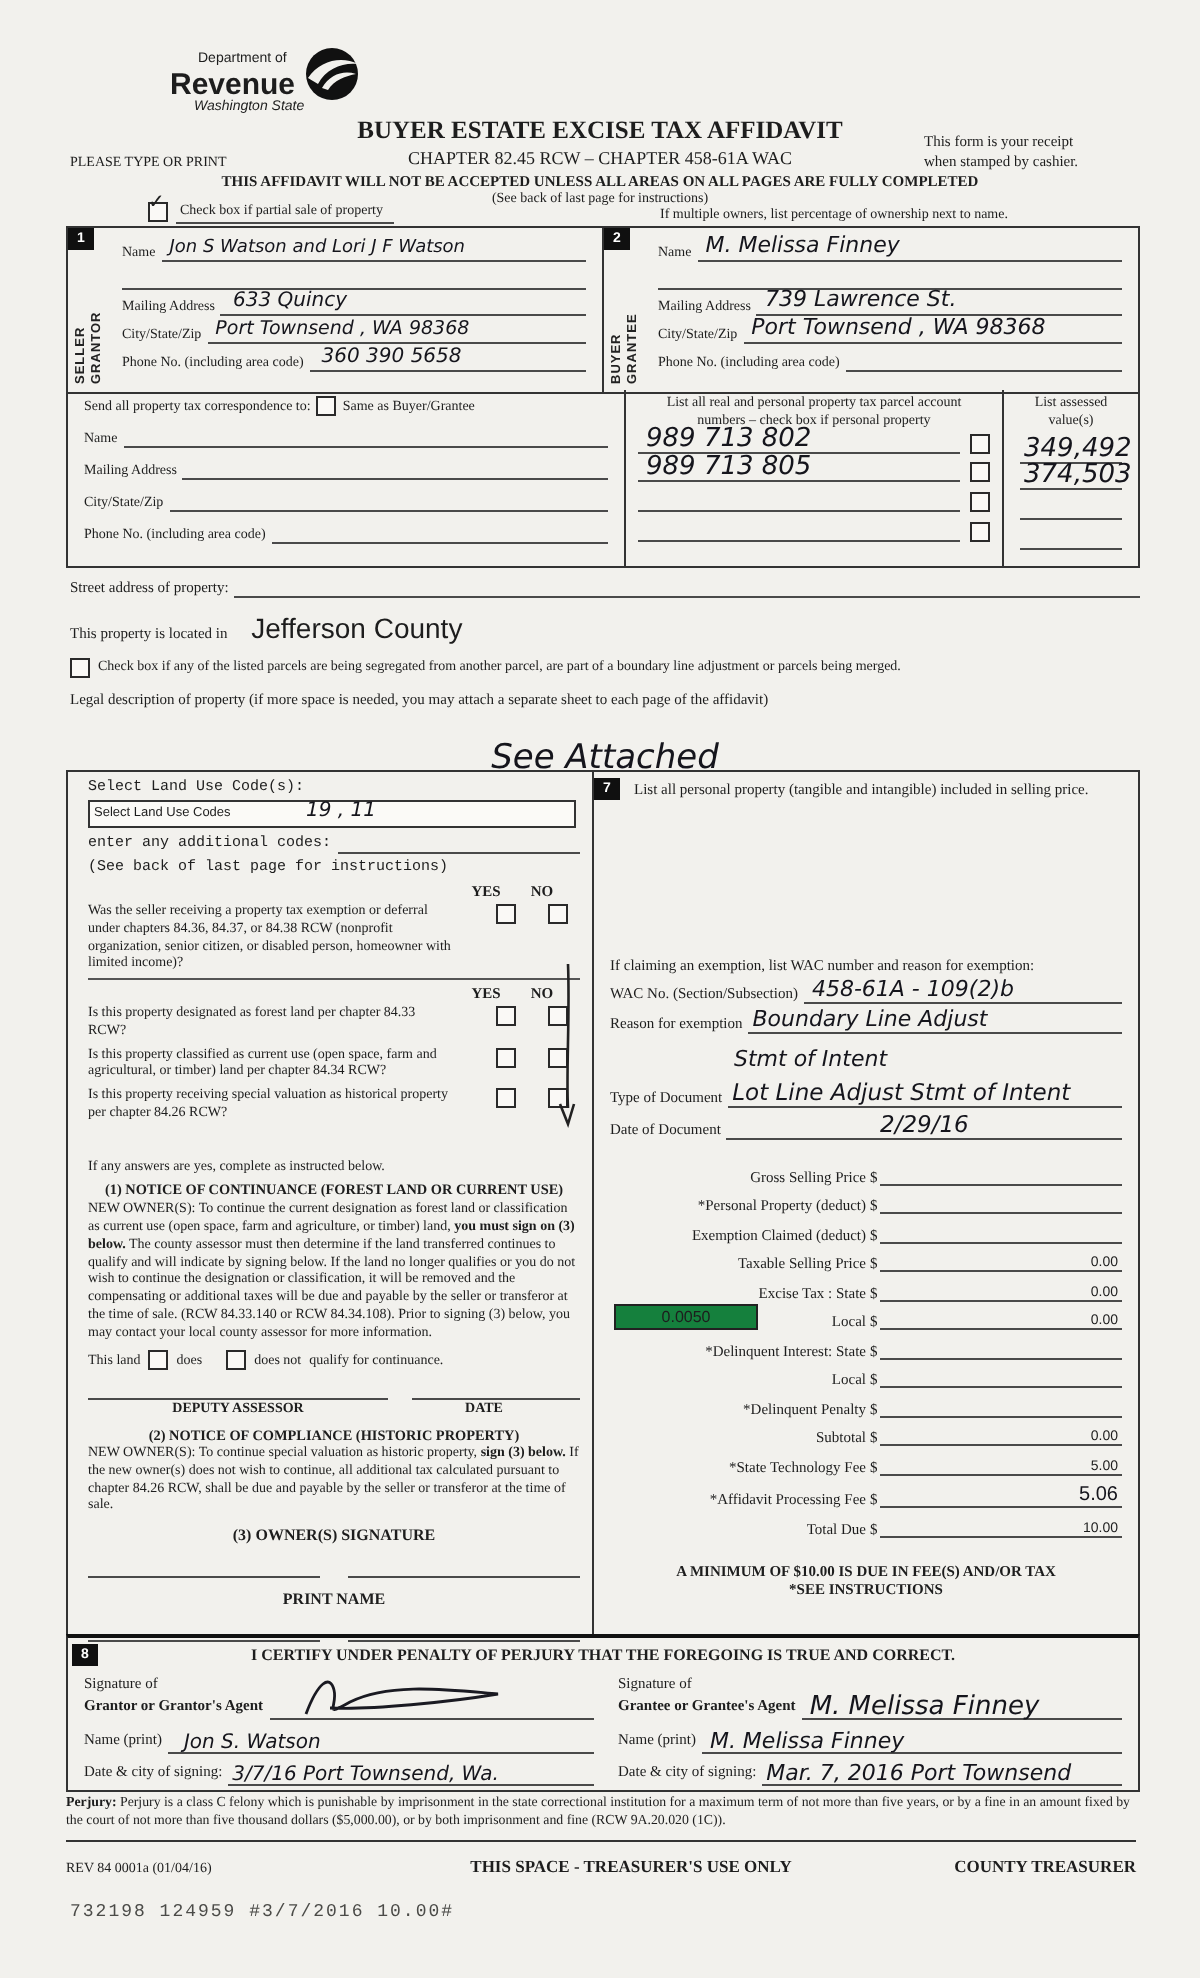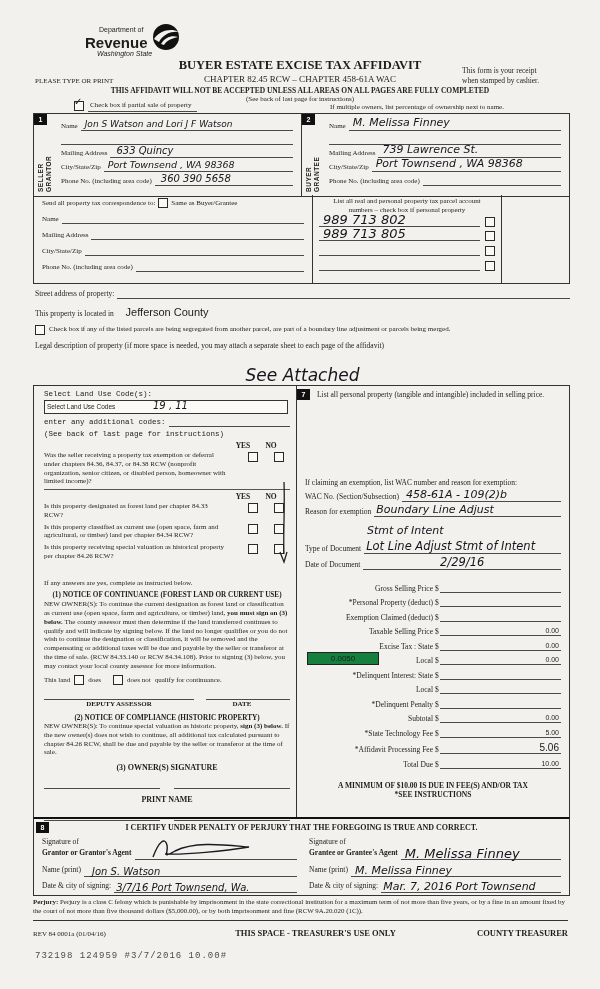--- a/index.html
+++ b/index.html
@@ -199,30 +199,49 @@
       <div class="frow" style="height:15px;">
           <span class="fill"><span class="hw"></span></span>
           <span class="cb" style="margin-left:5px;"></span>
         </div>
       <div class="frow" style="height:15px;">
           <span class="fill"><span class="hw"></span></span>
           <span class="cb" style="margin-left:5px;"></span>
         </div>
     </div>
 
+    <div style="flex:1; padding:2px 8px 0 8px;">
+      <div class="ctr fs7" style="margin-bottom:6px;">List assessed value(s)</div>
+      <div class="frow" style="height:12px;">
+          <span class="fill">
+            <span class="hw" style="position:absolute; left:2px; bottom:-1px; font-size:13px;">349,492</span>
+          </span>
+        </div>
+      <div class="frow" style="height:15px;">
+          <span class="fill">
+            <span class="hw" style="position:absolute; left:2px; bottom:-1px; font-size:13px;">374,503</span>
+          </span>
+        </div>
+      <div class="frow" style="height:15px;">
+          <span class="fill"><span class="hw"></span></span>
+        </div>
+      <div class="frow" style="height:15px;">
+          <span class="fill"><span class="hw"></span></span>
+        </div>
+    </div>
   </div>
 
   <div class="abs" style="left:35px; top:288px; width:535px;">
     <div class="frow fs75" style="height:12px;">
       <span class="flabel">Street address of property:</span>
       <span class="fill"></span>
     </div>
     <div class="fs75" style="margin-top:5px;">
       <span>This property is located in</span>
-      <span class="sans" style="font-size:11px; margin-left:10px;">Jefferson County</span>
+      <span class="sans" style="font-size:14px; margin-left:10px;">Jefferson County</span>
     </div>
     <div class="fs7" style="margin-top:6px; display:flex; gap:4px; align-items:flex-start;">
       <span class="cb"></span>
       <span>Check box if any of the listed parcels are being segregated from another parcel, are part of a boundary line adjustment or parcels being merged.</span>
     </div>
     <div class="fs75" style="margin-top:6px;">Legal description of property (if more space is needed, you may attach a separate sheet to each page of the affidavit)</div>
     <div class="ctr" style="margin-top:14px;">
       <span class="hw" style="font-size:17px;">See Attached</span>
     </div>
   </div>

